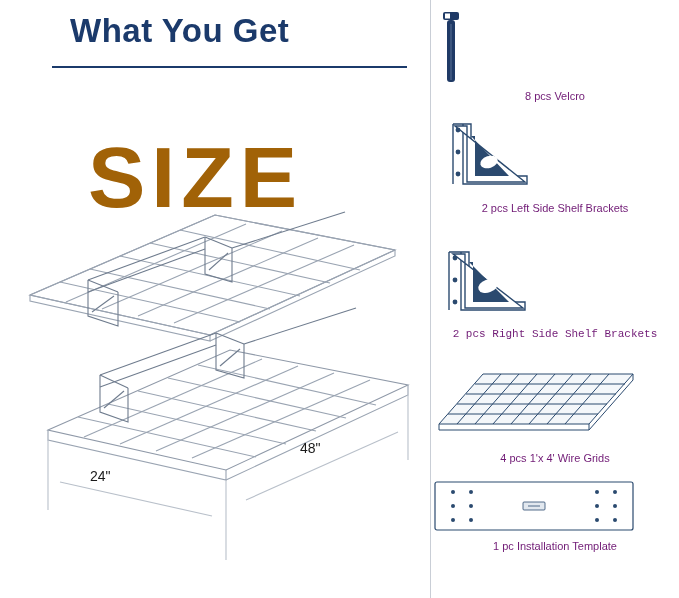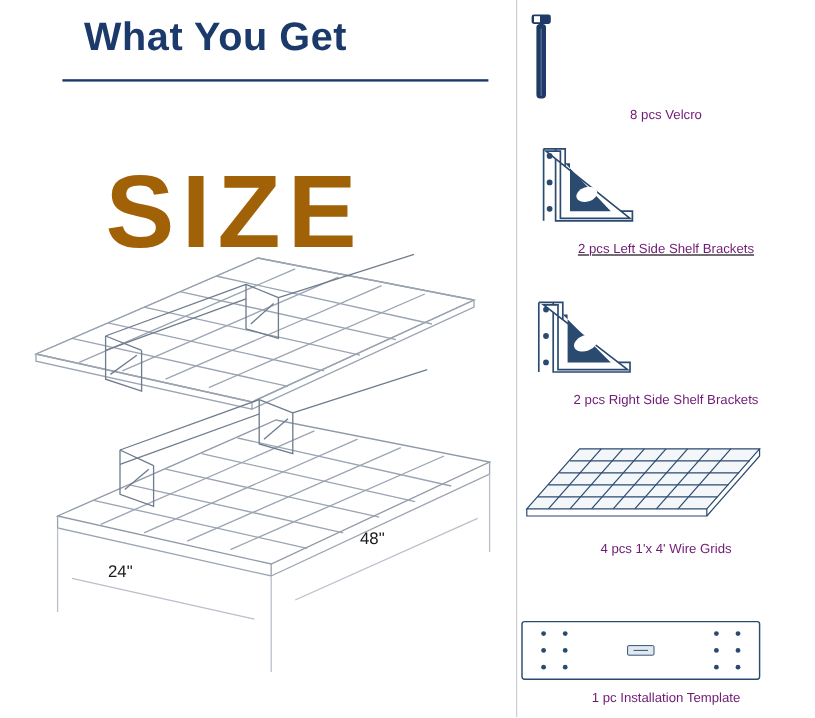--- a/index.html
+++ b/index.html
@@ -88,24 +88,24 @@
     position: relative;
     margin: 0 auto;
   }
   .part .caption {
     font-size: 11px;
     color: #701a75;
     margin-top: 4px;
     white-space: nowrap;
   }
   #part-velcro  { top: 8px; }
-  #part-left    { top: 118px; text-decoration: underline; }
-  #part-right   { top: 246px; }
+  #part-left    { top: 118px; }
+  #part-right   { top: 246px; font-family: Liberation Mono, monospace; }
   #part-grids   { top: 362px; }
-  #part-template{ top: 512px; text-align: center; }
+  #part-template{ top: 476px; text-align: center; }
 
   svg { display: block; }
 </style>
 </head>
 <body>
 
 <div id="page">
 
   <div id="left-panel">
 

